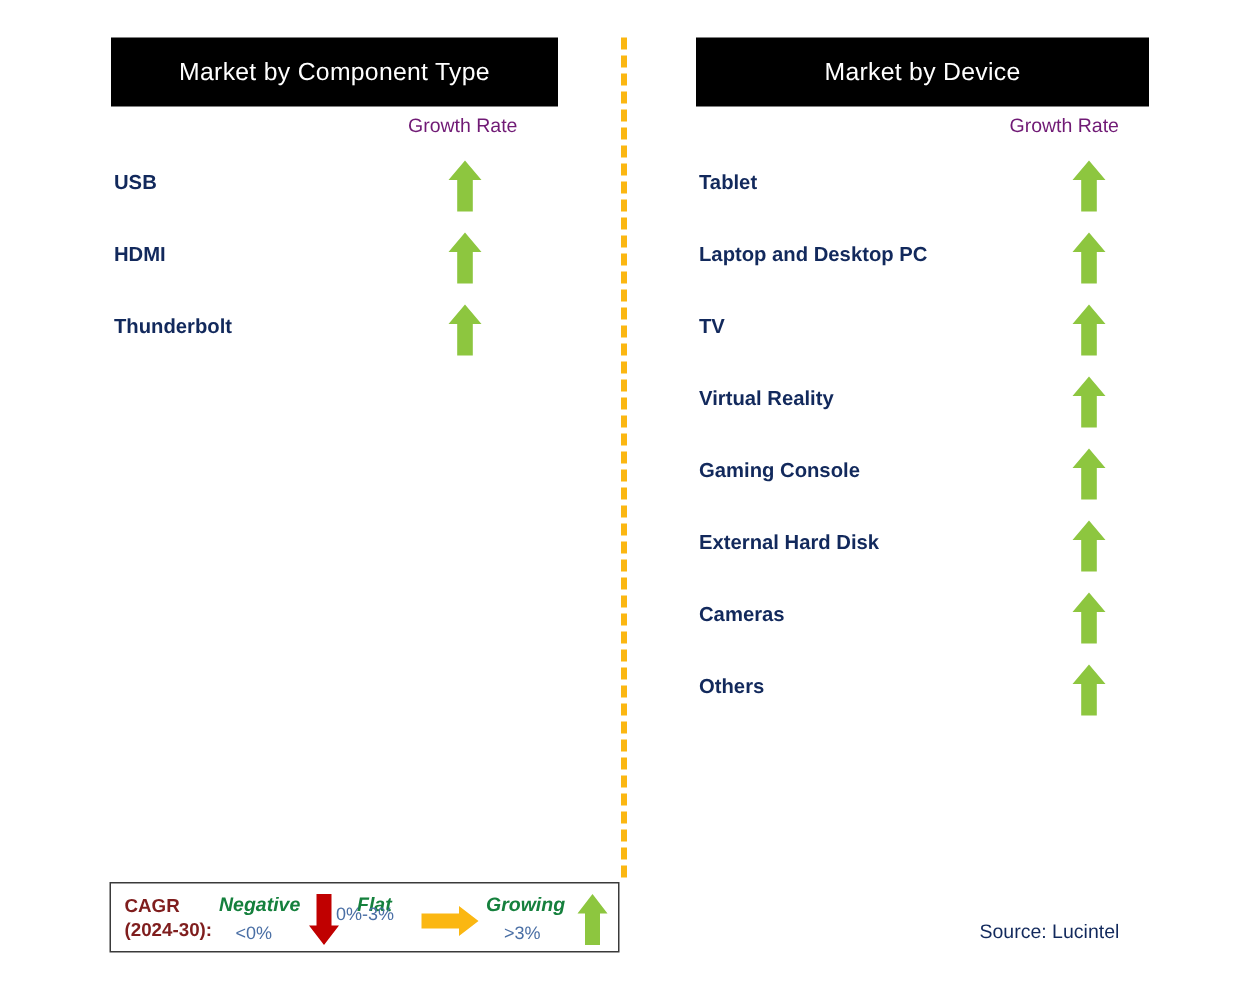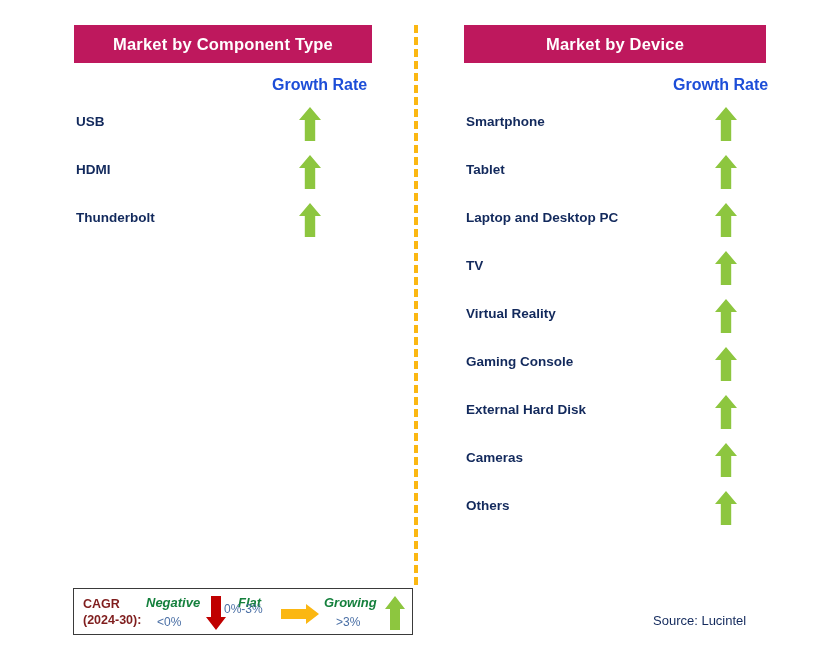--- a/index.html
+++ b/index.html
@@ -19,39 +19,39 @@
   .canvas {
     position: absolute;
     left: 0; top: 0;
     width: 829px;
     height: 666px;
   }
 
   
   .panel-header {
     position: absolute;
-    background: #be185d;
+    background: #000000;
     color: #ffffff;
     display: flex;
     align-items: center;
     justify-content: center;
-    font-weight: bold;
+    font-weight: normal;
     font-size: 16.5px;
     letter-spacing: 0.2px;
-    height: 38px;
+    height: 46px;
   }
   #header-left  { left: 74px;  top: 25px; width: 298px; }
   #header-right { left: 464px; top: 25px; width: 302px; }
 
   
   .growth-caption {
     position: absolute;
-    color: #1d4ed8;
-    font-weight: bold;
-    font-size: 16px;
+    color: #701a75;
+    font-weight: normal;
+    font-size: 13px;
     white-space: nowrap;
   }
   #growth-caption-left  { left: 272px; top: 76px; }
   #growth-caption-right { left: 673px; top: 76px; }
 
   
   .segment-column {
     position: absolute;
     top: 106px;
   }
@@ -199,28 +199,20 @@
         <svg class="arrow-svg" viewBox="0 0 24 36" xmlns="http://www.w3.org/2000/svg">
           <polygon points="12,1 23,14 17.2,14 17.2,35 6.8,35 6.8,14 1,14" fill="#8dc63f"></polygon>
         </svg>
       </span>
     </div>
 
   </div>
 
   <div class="segment-column" id="column-device">
 
-    <div class="segment-row">
-      <span class="segment-label">Smartphone</span>
-      <span class="segment-arrow">
-        <svg class="arrow-svg" viewBox="0 0 24 36" xmlns="http://www.w3.org/2000/svg">
-          <polygon points="12,1 23,14 17.2,14 17.2,35 6.8,35 6.8,14 1,14" fill="#8dc63f"></polygon>
-        </svg>
-      </span>
-    </div>
 
     <div class="segment-row">
       <span class="segment-label">Tablet</span>
       <span class="segment-arrow">
         <svg class="arrow-svg" viewBox="0 0 24 36" xmlns="http://www.w3.org/2000/svg">
           <polygon points="12,1 23,14 17.2,14 17.2,35 6.8,35 6.8,14 1,14" fill="#8dc63f"></polygon>
         </svg>
       </span>
     </div>
 

